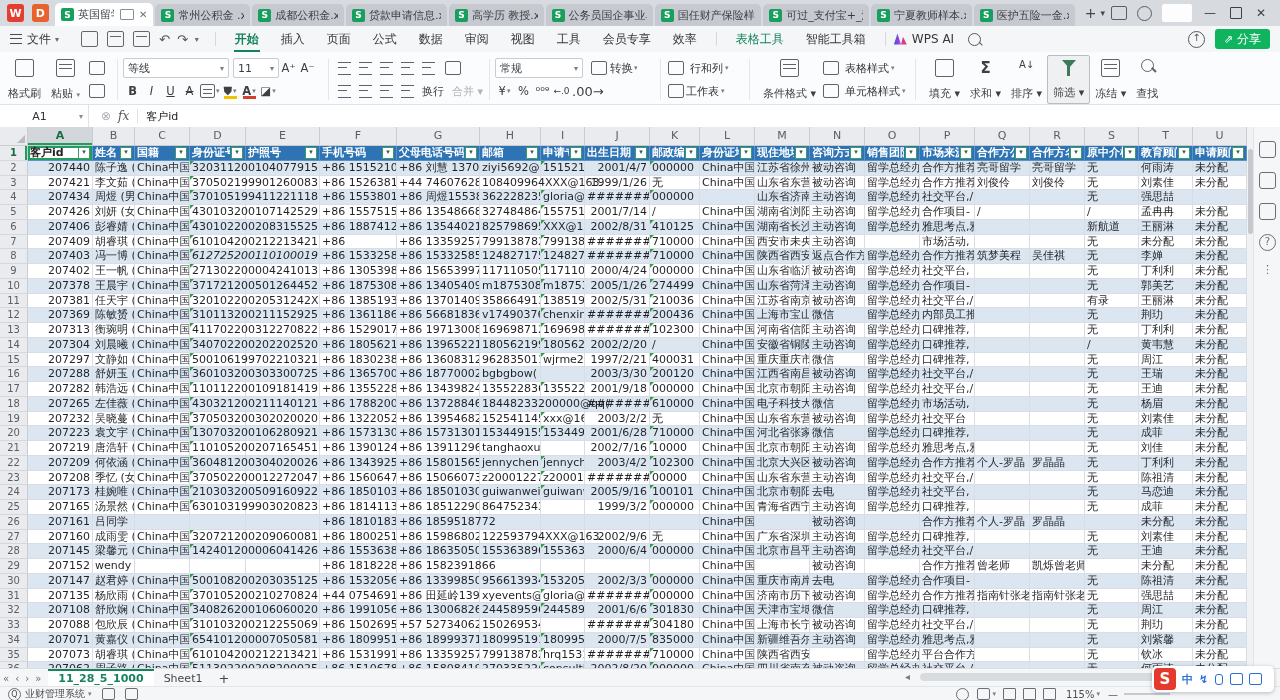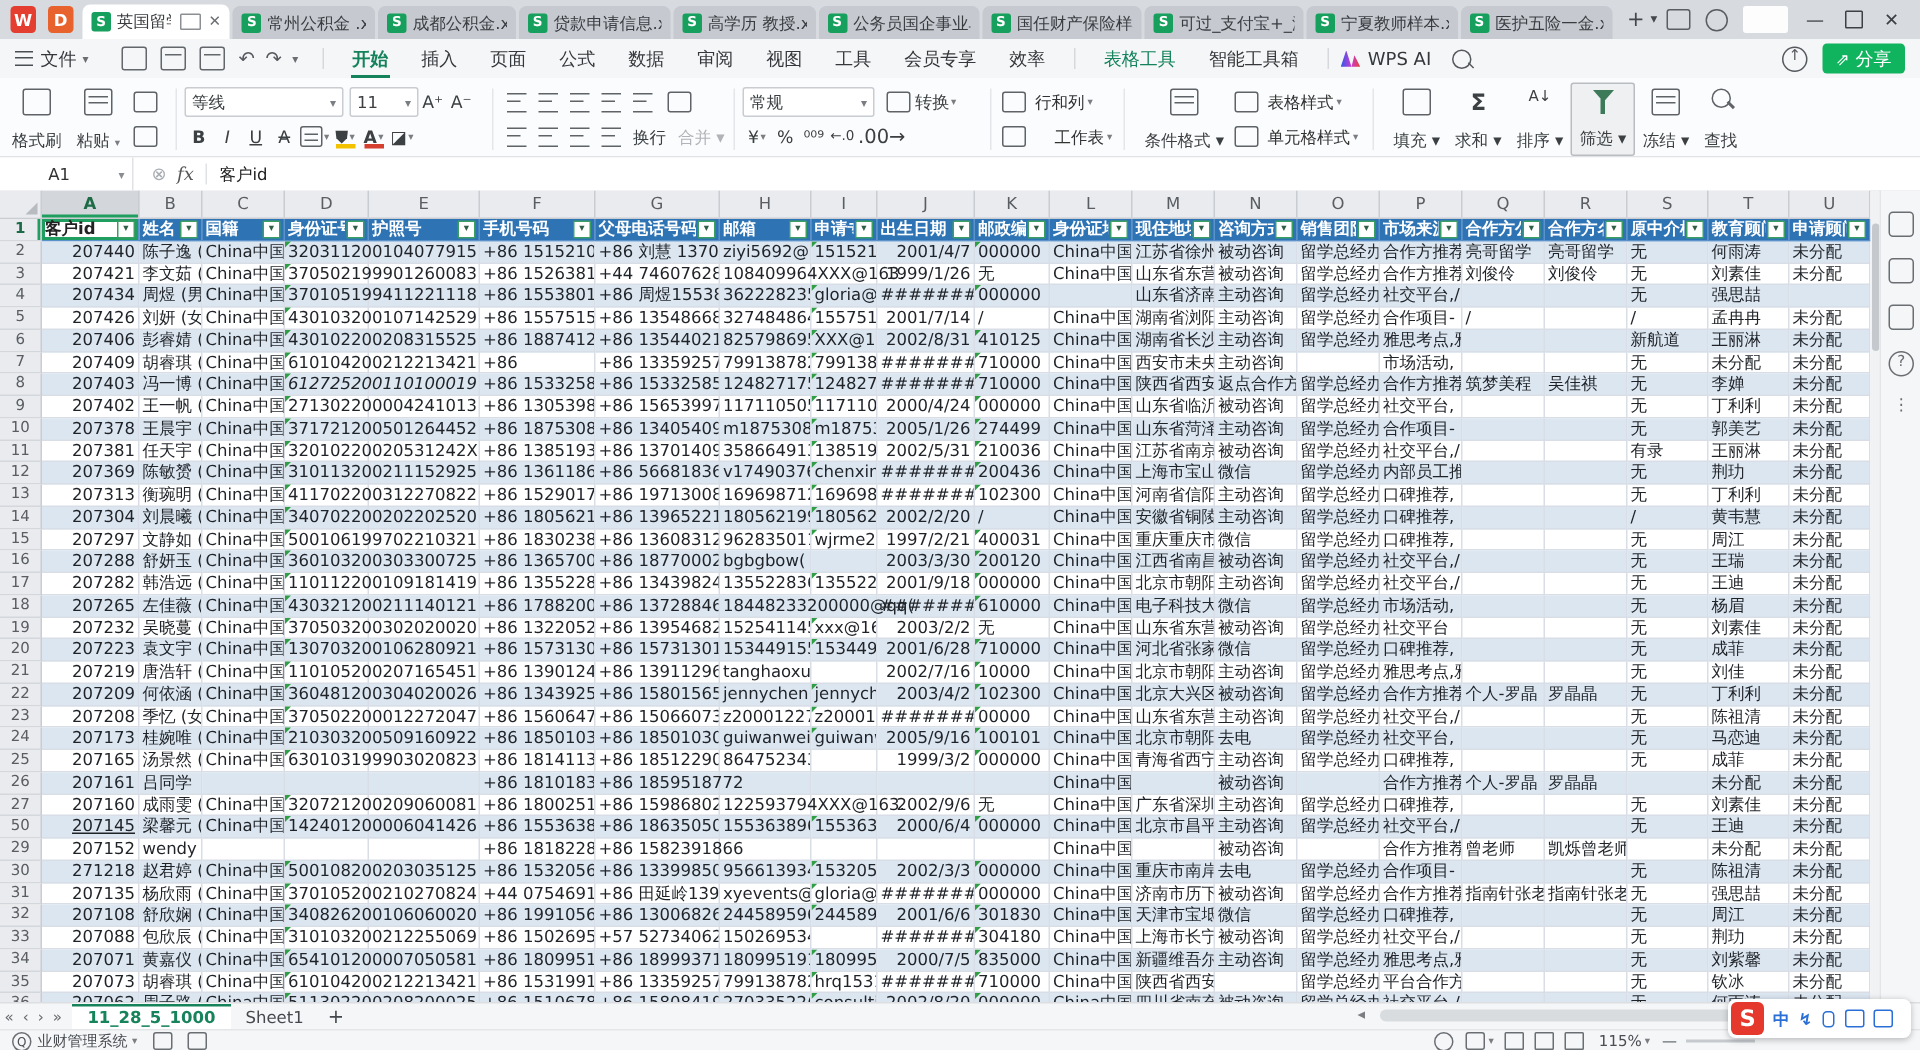--- a/index.html
+++ b/index.html
@@ -364,21 +364,21 @@
   </div>
   <div class="rsep"></div>
   <div class="rgroup fontrow" style="width:78px">
     <div class="frow">
       <span class="smicon"></span>
         <span style="margin-left:4px">行和列</span>
         <span class="cv" style="font-size:7px;color:#7a7e83;margin-left:2px">▾</span>
     </div>
     <div class="frow">
       <span class="smicon"></span>
-        <span style="margin-left:17px">工作表</span>
+        <span style="margin-left:0">工作表</span>
         <span class="cv" style="font-size:7px;color:#7a7e83;margin-left:2px">▾</span>
     </div>
   </div>
   <div class="rsep"></div>
   <div class="rgroup">
     <div class="bigbtn">
       <span class="iicon lines"></span>
       <span class="blab"><span>条件格式</span> ▾</span>
     </div>
     <div class="fontrow" style="width:86px">
@@ -1165,22 +1165,22 @@
         <div class="sc" style="width: 55px;">主动咨询</div>
         <div class="sc" style="width: 55px;">留学总经办</div>
         <div class="sc" style="width: 55px;">口碑推荐,</div>
         <div class="sc" style="width: 55px;"></div>
         <div class="sc" style="width: 55px;"></div>
         <div class="sc" style="width: 54px;">无</div>
         <div class="sc" style="width: 54px;">刘素佳</div>
         <div class="sc" style="width: 54px;">未分配</div>
       </div>
       <div class="srow band">
-        <div class="rn">50</div>
-        <div class="sc ra" style="width: 65px; text-decoration: underline;">207145</div>
+        <div class="rn">28</div>
+        <div class="sc ra" style="width: 65px;">207145</div>
         <div class="sc" style="width: 42px;">梁馨元 (女</div>
         <div class="sc" style="width: 55px;">China中国</div>
         <div class="sc ovf tri" style="width: 56px;"><span class="ov">142401200006041426</span></div>
         <div class="sc" style="width: 74px;"></div>
         <div class="sc" style="width: 77px;">+86 15536380</div>
         <div class="sc" style="width: 83px;">+86 1863505000</div>
         <div class="sc" style="width: 61px;">155363896</div>
         <div class="sc tri" style="width: 44px;">155363896</div>
         <div class="sc ra" style="width: 65px;">2000/6/4</div>
         <div class="sc tri" style="width: 50px;">000000</div>
@@ -1214,21 +1214,21 @@
         <div class="sc" style="width: 55px;"></div>
         <div class="sc" style="width: 55px;">合作方推荐</div>
         <div class="sc" style="width: 55px;">曾老师</div>
         <div class="sc" style="width: 55px;">凯烁曾老师</div>
         <div class="sc" style="width: 54px;"></div>
         <div class="sc" style="width: 54px;">未分配</div>
         <div class="sc" style="width: 54px;">未分配</div>
       </div>
       <div class="srow band">
         <div class="rn">30</div>
-        <div class="sc ra" style="width: 65px;">271218</div>
+        <div class="sc ra" style="width: 65px;">207147</div>
         <div class="sc" style="width: 42px;">赵君婷 (女</div>
         <div class="sc" style="width: 55px;">China中国</div>
         <div class="sc ovf tri" style="width: 56px;"><span class="ov">500108200203035125</span></div>
         <div class="sc" style="width: 74px;"></div>
         <div class="sc" style="width: 77px;">+86 15320563</div>
         <div class="sc" style="width: 83px;">+86 1339985047</div>
         <div class="sc" style="width: 61px;">956613934</div>
         <div class="sc tri" style="width: 44px;">153205639</div>
         <div class="sc ra" style="width: 65px;">2002/3/3</div>
         <div class="sc tri" style="width: 50px;">000000</div>

